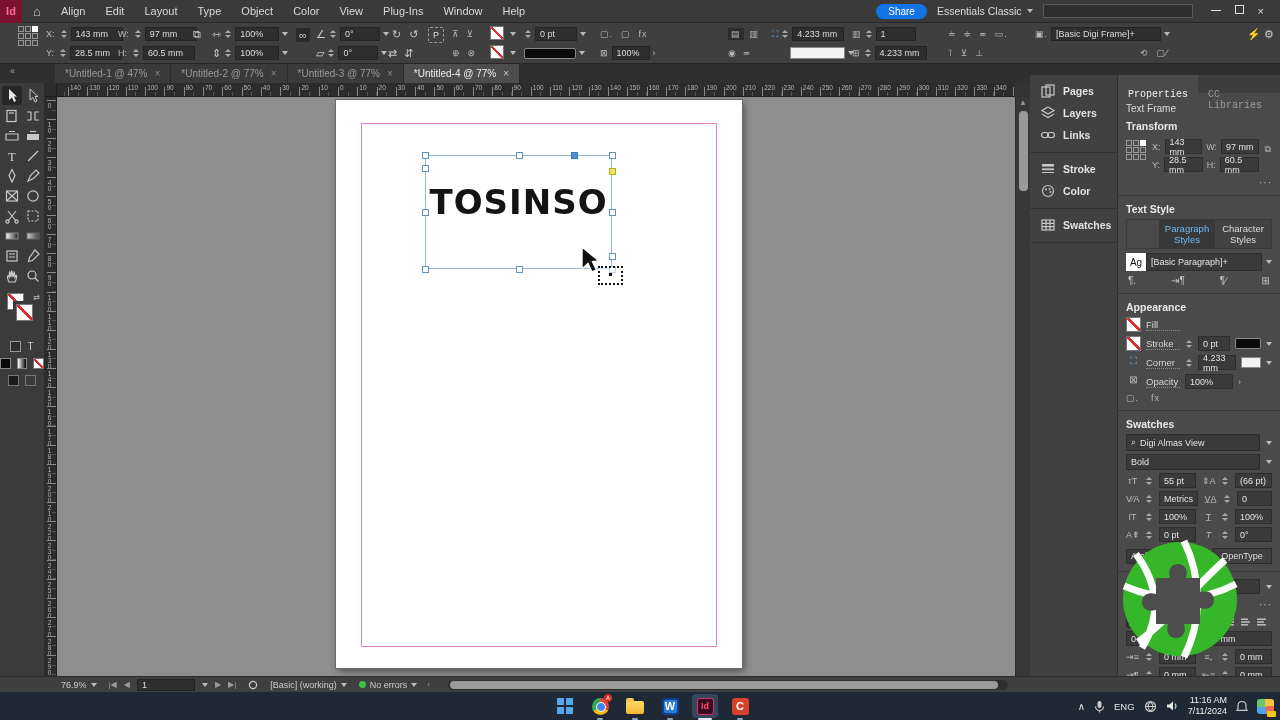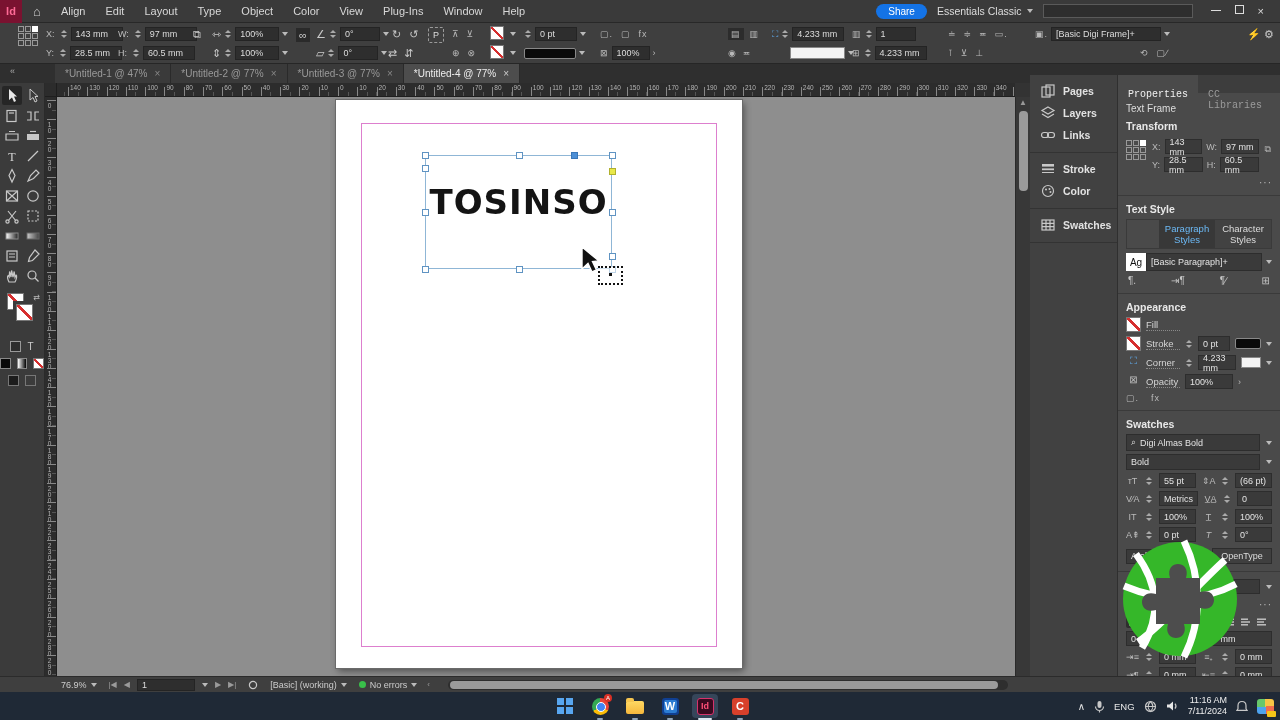--- a/index.html
+++ b/index.html
@@ -899,21 +899,21 @@
       </div>
       <div class="ap-row" style="gap:12px;">
         <span class="mini-ic">▢.</span>
         <span class="mini-ic">fx</span>
       </div>
       <div class="divider"></div>
       <div class="sec-title">Swatches</div>
       <div class="char-fld-row">
         <span class="pfld" style="height:17px;">
             <span style="margin-right:4px;">⌕</span>
-            <span>Digi Almas Bold</span>
+            <span>Digi Almas View</span>
           </span>
         <span class="chev"></span>
       </div>
       <div class="char-fld-row">
         <span class="pfld" style="height:16px;">Bold</span>
         <span class="chev"></span>
       </div>
       <div class="char-fld-row">
         <span class="ch-ic">тT</span>
         <span class="spin">

